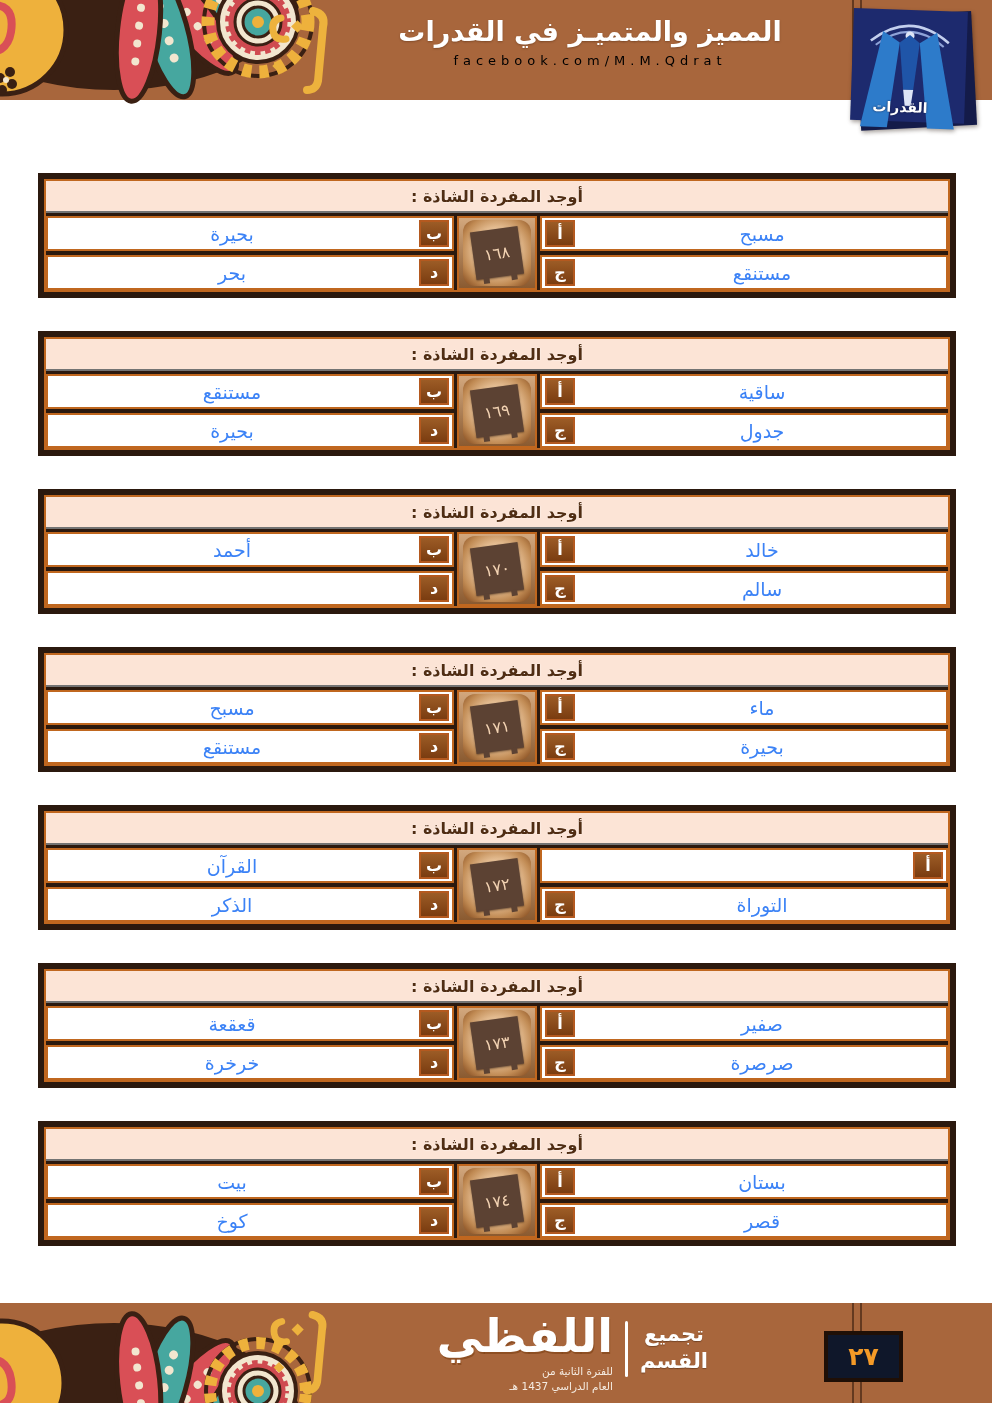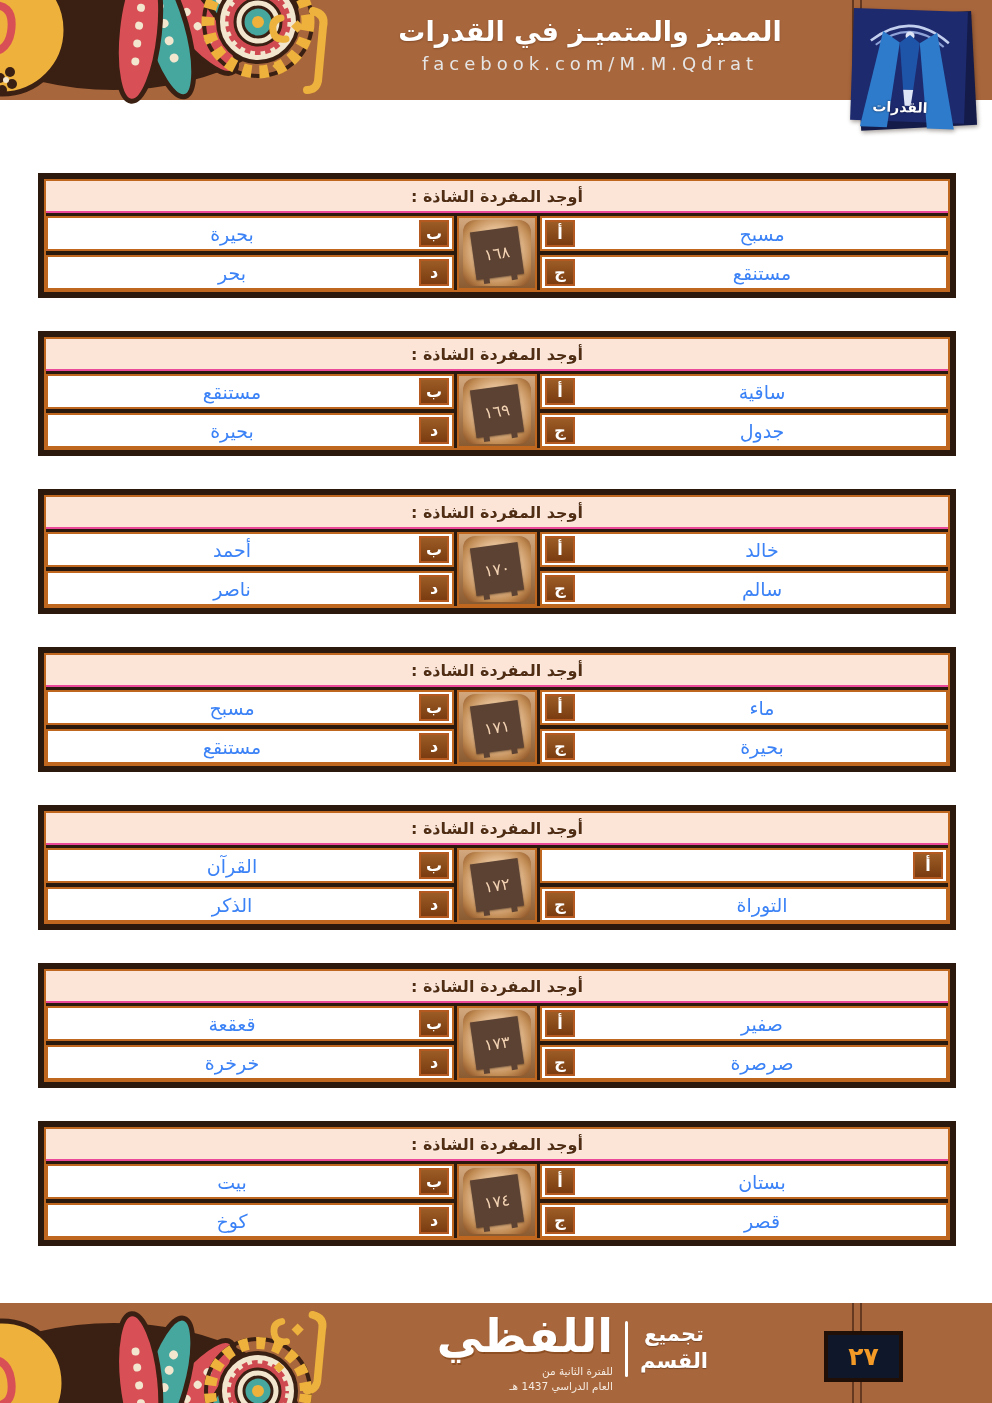--- a/index.html
+++ b/index.html
@@ -6,41 +6,41 @@
   body { background:#fff; font-family:"DejaVu Sans", sans-serif; }
   .page { position:relative; width:992px; height:1403px; background:#ffffff; overflow:hidden; margin:0 auto; }
 
   
   .banner { position:absolute; left:0; width:992px; height:100px; background:#a8663c; }
   .banner-top { top:0; }
   .banner-bottom { top:1303px; }
 
   .banner-title-wrap { position:absolute; left:375px; top:16px; width:430px; text-align:center; direction:rtl; }
   .banner-title { color:#ffffff; font-size:27px; font-weight:bold; letter-spacing:1px; text-shadow:0 1px 2px rgba(60,30,10,.35); }
-  .banner-sub { margin-top:6px; direction:ltr; color:#e5e5e5; font-size:18px; letter-spacing:5px; }
+  .banner-sub { margin-top:6px; direction:ltr; color:#000000; font-size:13px; letter-spacing:5px; }
 
   .vlines { position:absolute; width:10px; border-left:2px solid rgba(43,20,8,.55); border-right:2px solid rgba(43,20,8,.55); }
   .vlines-top { left:852px; top:0; height:100px; }
   .vlines-bottom { left:852px; top:1303px; height:100px; }
 
   .mandala-top { position:absolute; left:-4px; top:0; }
   .mandala-bottom { position:absolute; left:-4px; top:1299px; transform:scaleY(-1); }
 
   .calli-top { position:absolute; left:266px; top:6px; }
   .calli-bottom { position:absolute; left:266px; top:1310px; }
 
   
   .logo { position:absolute; left:842px; top:2px; width:144px; height:142px; filter:drop-shadow(1px 2px 2px rgba(30,15,5,.4)); }
   .logo-caption { position:absolute; left:18px; top:97px; width:80px; text-align:center; color:#fff; font-size:14px; font-weight:bold; transform:rotate(2deg); text-shadow:0 0 2px #101840; }
 
   
   .questions { position:absolute; left:38px; top:173px; width:918px; display:flex; flex-direction:column; gap:33px; }
   .qblock { height:125px; border:6px solid #2b190e; background:#2b190e; }
   .qframe { height:100%; border:2px solid #c0671f; background:#2b190e; display:flex; flex-direction:column; }
-  .qheader { height:32px; flex:0 0 32px; background:#fce4d6; border-bottom:2px solid #ec4899; display:flex; align-items:center; justify-content:center; }
+  .qheader { height:32px; flex:0 0 32px; background:#fce4d6; border-bottom:2px solid #737373; display:flex; align-items:center; justify-content:center; }
   .qheader span { color:#502d13; font-size:16px; font-weight:bold; direction:rtl; text-shadow:0 0 2px rgba(255,255,255,.9); }
   .qbody { flex:1; display:flex; direction:rtl; gap:3px; margin-top:3px; }
   .side { flex:1; display:flex; flex-direction:column; gap:4px; }
   .opt-row { flex:1; background:#ffffff; border:2px solid #c0671f; display:flex; direction:rtl; align-items:stretch; }
   .opt-text { flex:1; display:flex; align-items:center; justify-content:center; color:#3b82f6; font-size:19px; direction:rtl; }
   .letter-box { width:30px; margin:2px 3px; background:linear-gradient(180deg,#9c5c26,#7a3c10); border:2px solid #b4591f; color:#ffffff; font-size:16px; font-weight:bold; display:flex; align-items:center; justify-content:center; }
   .badge-strip { flex:0 0 80px; border:2px solid #c0671f; background:linear-gradient(180deg,#d3a87e,#8a5a30); display:flex; align-items:center; justify-content:center; }
   .badge-outer { width:68px; height:66px; border-radius:12px;
      background:radial-gradient(circle at 50% 46%, #fdeeda 0%, #f0cda6 38%, #c08a53 72%, #7d4318 100%);
      display:flex; align-items:center; justify-content:center; }
@@ -250,21 +250,20 @@
               </div>
             </div>
           </div>
           <div class="side">
             <div class="opt-row">
               <span class="letter-box">ب</span>
               <span class="opt-text">أحمد</span>
             </div>
             <div class="opt-row">
               <span class="letter-box">د</span>
-              <span class="opt-text">ناصر</span>
             </div>
           </div>
         </div>
       </div>
     </section>
       <section class="qblock">
       <div class="qframe">
         <div class="qheader">
           <span>أوجد المفردة الشاذة :</span>
         </div>

